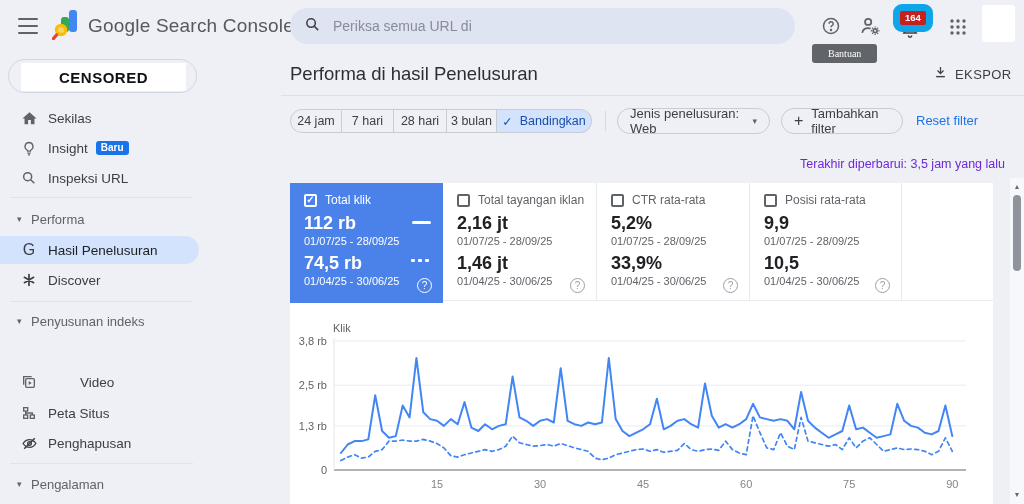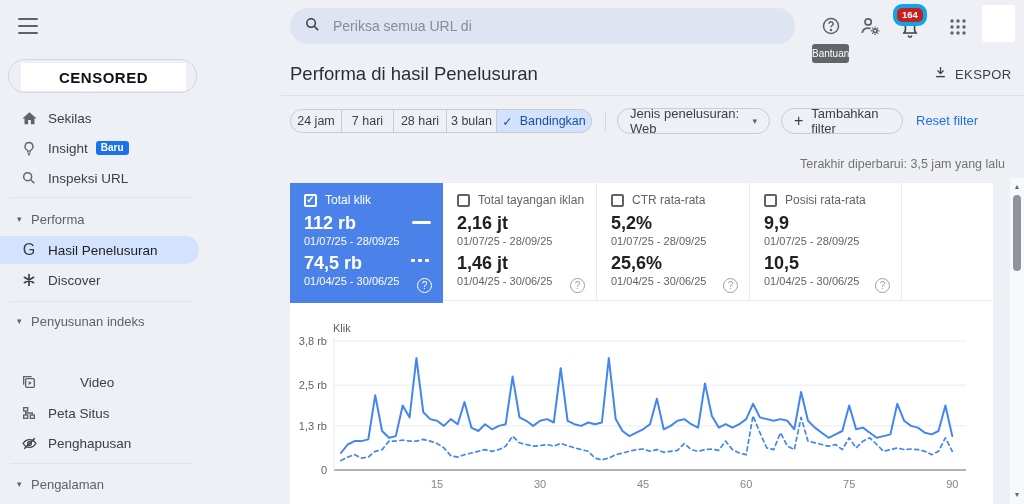--- a/index.html
+++ b/index.html
@@ -14,23 +14,23 @@
   .brand { left:52px; top:8px; display:flex; align-items:center; gap:8px; cursor:pointer; }
   .brand-text { font-size:19px; color:#55585d; letter-spacing:.2px; }
   .searchbar { left:290px; top:8px; width:505px; height:36px; background:#dfe4f3; border-radius:18px; display:flex; align-items:center; padding:0 14px; }
   .searchbar input { border:none; outline:none; background:transparent; font-family:inherit; font-size:14px; color:#3c4043; margin-left:12px; width:420px; }
   .searchbar input::placeholder { color:#878d96; }
   .tb-ic { width:24px; height:24px; display:flex; align-items:center; justify-content:center; cursor:pointer; }
   .help-btn   { left:819px; top:14px; }
   .acct-btn   { left:858px; top:14px; }
   .bell-btn   { left:898px; top:17px; }
   .grid-btn   { left:946px; top:15px; }
-  .notif-badge { left:893px; top:4px; background:#c5221f; border:4px solid #0ea5e9; color:#fff; font-size:9.5px; font-weight:bold; border-radius:9px; padding:2px 5px; line-height:1; }
+  .notif-badge { left:893px; top:4px; background:#c5221f; border:7px solid #0ea5e9; color:#fff; font-size:9.5px; font-weight:bold; border-radius:9px; padding:2px 5px; line-height:1; }
   .avatar { left:982px; top:5px; width:33px; height:37px; background:#fff; border-radius:3px; cursor:pointer; }
-  .tooltip { left:812px; top:44px; background:#616469; color:#fff; font-size:10px; border-radius:3px; padding:4px 0; }
+  .tooltip { left:812px; top:44px; background:#616469; color:#fff; font-size:10px; border-radius:3px; padding:4px 16px;font-family:Liberation Serif, serif; }
 
   
   .prop-pill { left:8px; top:59px; width:189px; height:34px; border:1px solid #d2d6dd; border-radius:17px; cursor:pointer; }
   .prop-censor { position:absolute; left:12px; top:3px; width:165px; height:28px; background:#fff; display:flex; align-items:center; justify-content:center; font-size:15px; font-weight:bold; letter-spacing:.5px; color:#101114; }
   .nav-item { left:0; height:30px; width:199px; display:flex; align-items:center; cursor:pointer; color:#3c4043; font-size:13.5px; }
   .nav-item .ic { width:18px; margin-left:20px; display:flex; justify-content:center; }
   .nav-item .lbl { margin-left:10px; }
   .nav-item.selected { background:#d3e3fd; border-radius:0 15px 15px 0; height:28px; color:#202124; font-weight:500; }
   .nav-sec { left:0; height:28px; width:199px; display:flex; align-items:center; cursor:pointer; color:#5f6368; font-size:13px; }
   .nav-sec .arrow { width:14px; margin-left:17px; font-size:9px; color:#5f6368; }
@@ -46,21 +46,21 @@
   .seg-cell { border:1px solid #c9ccd1; border-left:none; display:flex; align-items:center; justify-content:center; font-size:12.5px; color:#3c4043; background:transparent; cursor:pointer; }
   .seg-cell.first { border-left:1px solid #c9ccd1; border-radius:12px 0 0 12px; }
   .seg-compare { border:1px solid #c9ccd1; border-left:none; border-radius:0 12px 12px 0; background:#d3e3fd; color:#174ea6; font-weight:500; display:flex; align-items:center; justify-content:center; gap:7px; font-size:12.5px; cursor:pointer; }
   .vsep { left:605px; top:111px; width:1px; height:20px; background:#d4d7db; }
   .chip { top:108px; height:26px; border:1px solid #c9ccd1; border-radius:13px; display:flex; align-items:center; font-size:13px; color:#3c4043; cursor:pointer; }
   .chip-type { left:617px; width:153px; padding:0 12px; justify-content:space-between; }
   .chip-add { left:781px; width:122px; padding:0 12px; gap:8px; }
   .chip .dd { font-size:9px; color:#5f6368; }
   .plus { font-size:16px; color:#3c4043; line-height:1; }
   .reset-link { left:916px; top:113px; font-size:13px; color:#1a73e8; font-weight:500; cursor:pointer; }
-  .updated { right:19px; top:157px; font-size:12.5px; color:#737373; }
+  .updated { right:19px; top:157px; font-size:12.5px; color:#6d28d9; }
 
   
   .panel { left:290px; top:183px; width:703px; height:321px; background:#fff; }
   .card { top:183px; width:153px; height:118px; background:#fff; border-bottom:1px solid #e8eaed; cursor:pointer; }
   .card.blue { height:120px; background:#4b82ea; border-bottom:none; }
   .card.bl { border-left:1px solid #e8eaed; }
   .card.br { border-right:1px solid #e8eaed; }
   .cards-filler { left:902px; top:183px; width:91px; height:118px; border-bottom:1px solid #e8eaed; background:#fff; }
   .cb-row { position:absolute; left:14px; top:10px; display:flex; align-items:center; gap:8px; }
   .cbox { width:13px; height:13px; border:2px solid #5f6368; border-radius:2px; }
@@ -91,20 +91,32 @@
 <body>
 
 <div id="app">
 
   <div class="abs hamburger">
       <span></span>
       <span></span>
       <span></span>
     </div>
 
+  <div class="abs brand">
+    <span>
+      <svg width="28" height="32" viewBox="0 0 28 32">
+        <rect x="17" y="2" width="8" height="22" rx="3" fill="#4285f4"></rect>
+        <rect x="9" y="9" width="8" height="15" rx="3" fill="#34a853"></rect>
+        <circle cx="9" cy="22" r="6.2" fill="#fbbc04"></circle>
+        <circle cx="9" cy="22" r="3" fill="#fdd663"></circle>
+        <path d="M4.5 27 L1.5 30.5" stroke="#ea4335" stroke-width="3.4" stroke-linecap="round"></path>
+      </svg>
+    </span>
+    <span class="brand-text">Google Search Console</span>
+  </div>
 
   <div class="abs searchbar">
     <span>
       <svg width="17" height="17" viewBox="0 0 24 24" fill="none" stroke="#3c4043" stroke-width="2.2">
           <circle cx="10" cy="10" r="6"></circle>
           <path d="M14.5 14.5 L20 20"></path>
         </svg>
     </span>
     <input type="text" placeholder="Periksa semua URL di" style="">
   </div>
@@ -328,21 +340,21 @@
     <div class="qmark">?</div>
   </div>
 
   <div class="abs card bl" style="left:596px;">
     <div class="cb-row">
       <span class="cbox"></span>
       <span class="card-label">CTR rata-rata</span>
     </div>
     <div class="cv cv1">5,2%</div>
     <div class="cr cr1">01/07/25 - 28/09/25</div>
-    <div class="cv cv2">25,6%</div>
+    <div class="cv cv2">33,9%</div>
     <div class="cr cr2">01/04/25 - 30/06/25</div>
     <div class="qmark">?</div>
   </div>
 
   <div class="abs card bl br" style="left:749px;">
     <div class="cb-row">
       <span class="cbox"></span>
       <span class="card-label">Posisi rata-rata</span>
     </div>
     <div class="cv cv1">9,9</div>

